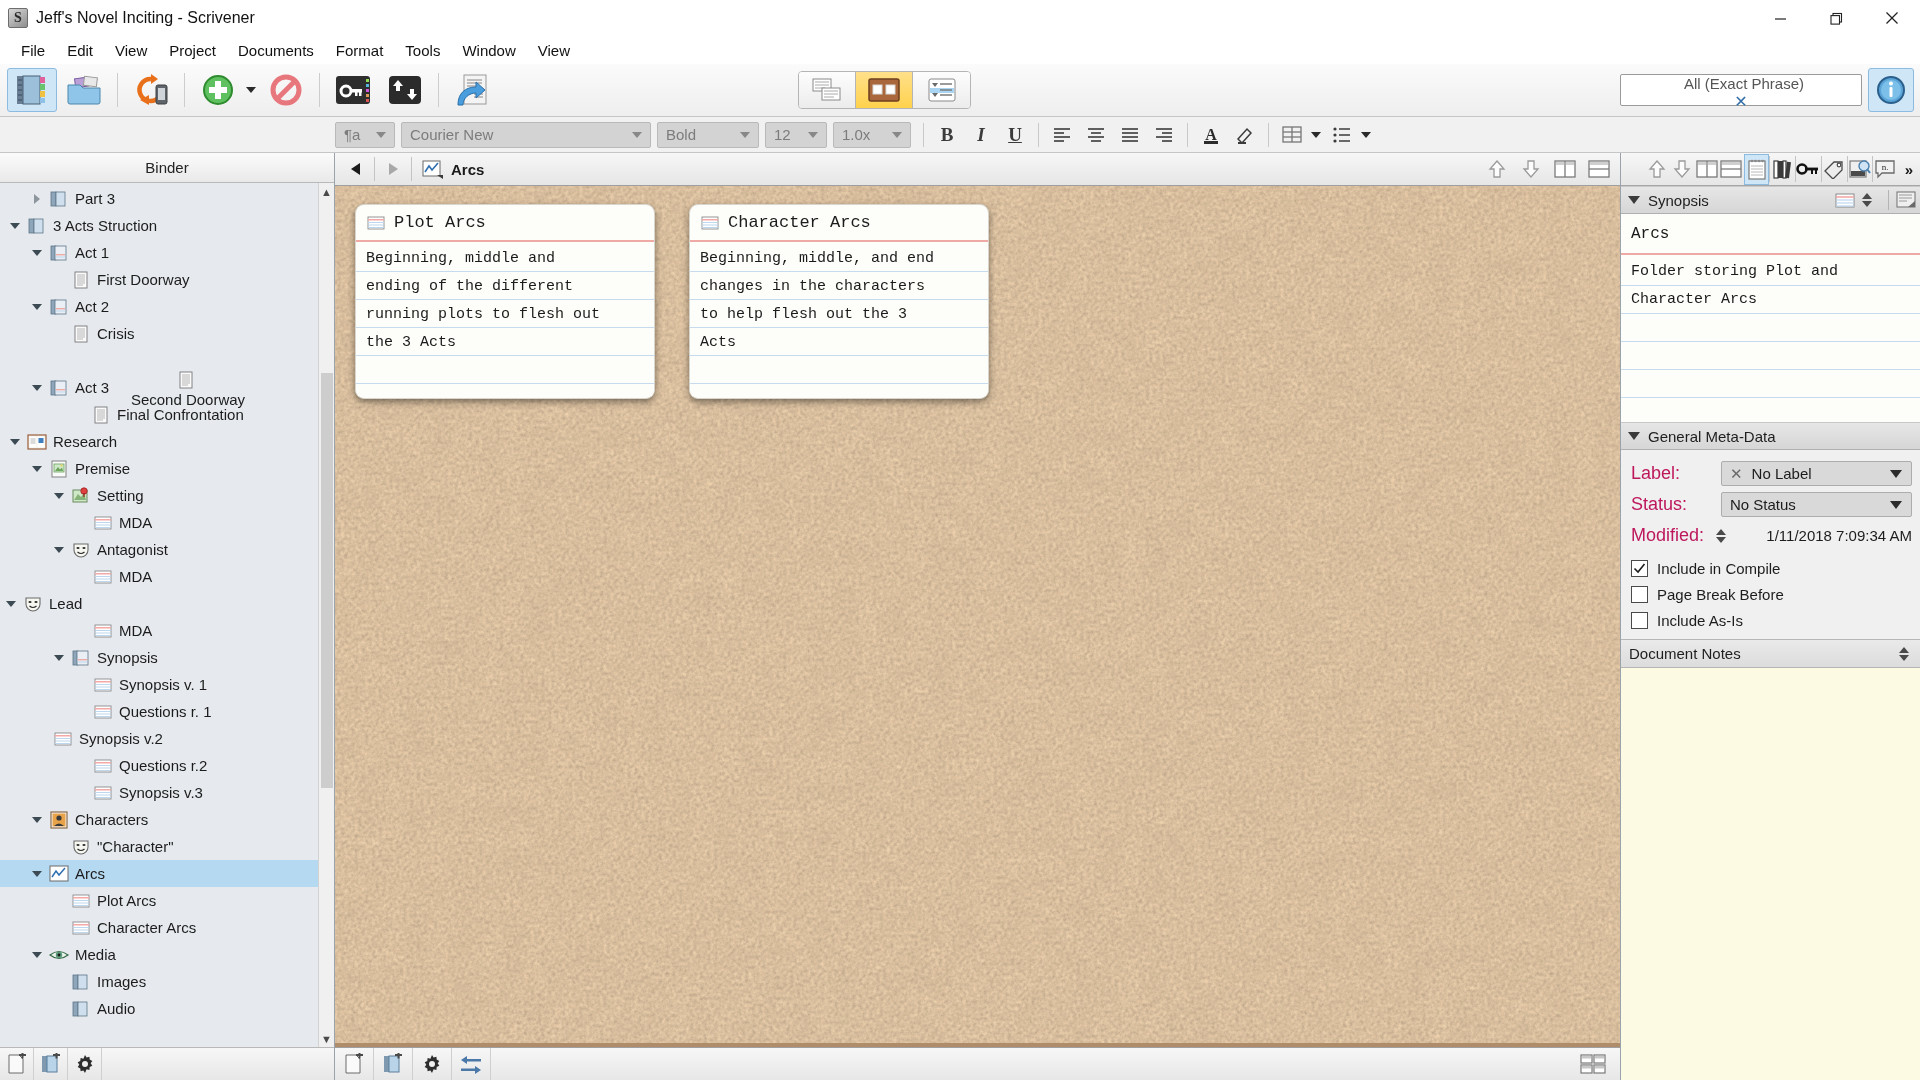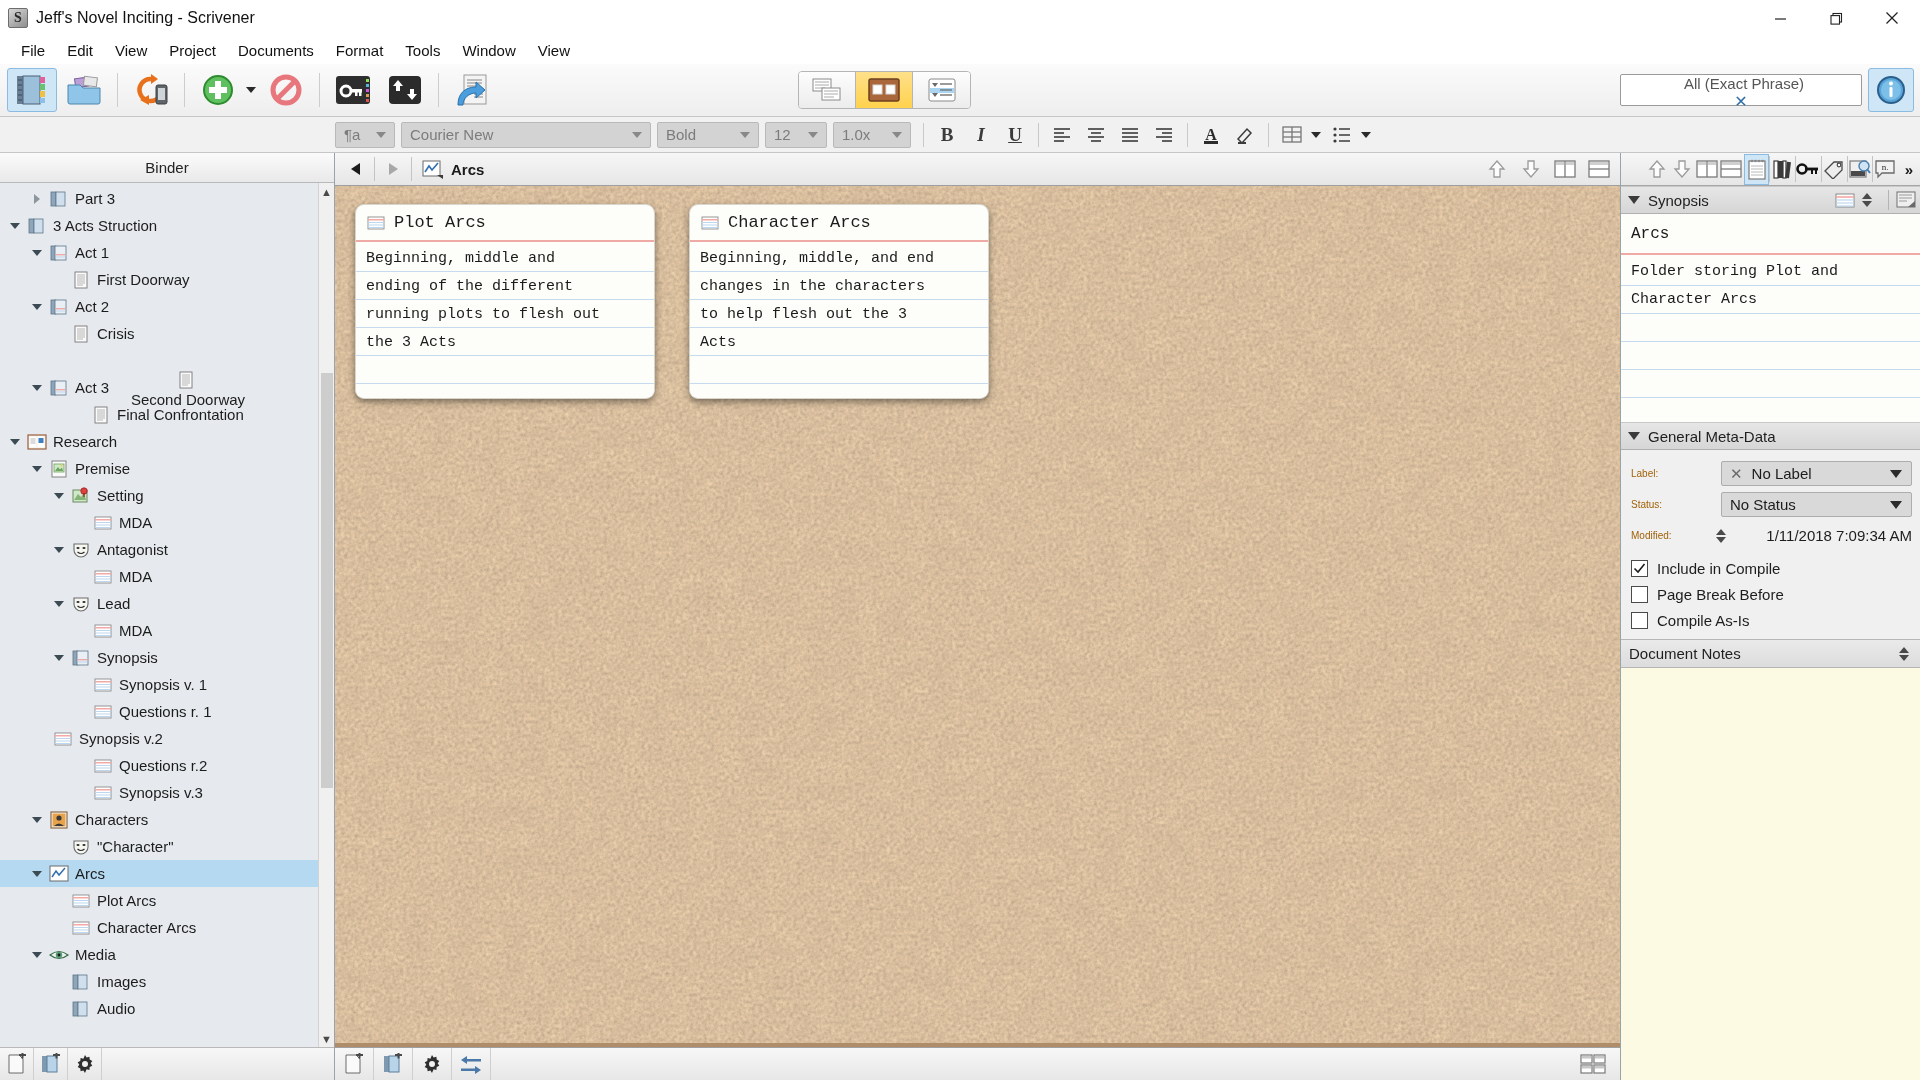--- a/index.html
+++ b/index.html
@@ -211,21 +211,21 @@
     border-bottom:2px solid #f0aaa6;
   }
   .syn-body {
     flex:1; font-family:"Liberation Mono","DejaVu Sans Mono",monospace;
     font-size:15px; line-height:28px; color:#1b1b1b; padding:3px 10px 0 10px;
     background-image:repeating-linear-gradient(#fdfdfa 0px,#fdfdfa 27px,#c7dbef 27px,#c7dbef 28px);
     background-position:0 3px;
   }
   .meta-body { flex:0 0 auto; background:#f0f0f0; padding:8px 8px 6px 10px; }
   .meta-row { display:flex; align-items:center; height:31px; }
-  .meta-label { width:90px; font-size:10px; color:#a16207; }
+  .meta-label { width:90px; font-size:18px; color:#be185d; }
   .meta-select {
     flex:1; height:25px; background:#d9d9d9; border:1px solid #adadad;
     display:flex; align-items:center; padding:0 4px 0 8px; font-size:15px; color:#1c1c1c;
     border-radius:2px;
   }
   .meta-select .ar { margin-left:auto; width:0;height:0;
     border-left:6px solid transparent;border-right:6px solid transparent;border-top:8px solid #2b2b2b; margin-right:5px;}
   .spin { display:flex;flex-direction:column;align-items:center;justify-content:center;width:16px;margin-right:6px;}
   .spin .up { width:0;height:0;border-left:5px solid transparent;border-right:5px solid transparent;border-bottom:6px solid #4a4a4a; margin-bottom:2px;}
   .spin .dn { width:0;height:0;border-left:5px solid transparent;border-right:5px solid transparent;border-top:6px solid #4a4a4a;}
@@ -782,21 +782,21 @@
                   <rect x="1" y="3" width="16" height="1.5" fill="#f3aaa6"></rect>
                   <g stroke="#bcd7ee" stroke-width="1">
                     <line x1="1" y1="6.5" x2="17" y2="6.5"></line>
                     <line x1="1" y1="9" x2="17" y2="9"></line>
                     <line x1="1" y1="11.5" x2="17" y2="11.5"></line>
                   </g>
                 </svg>
               </div>
               <div>MDA</div>
             </div>
-            <div class="trow" style="padding-left: 48px;">
+            <div class="trow" style="">
               <div class="tw">
                 <span class="chev down"></span>
               </div>
               <div class="ticon">
                 <svg width="18" height="18" viewBox="0 0 18 18">
                   <path d="M2 3 h14 v6 a7 7 0 0 1 -14 0 z" fill="#f7f7f2" stroke="#6a6a6a" stroke-width="1.1"></path>
                   <ellipse cx="6" cy="7" rx="1.6" ry="1.1" fill="#2b2b2b"></ellipse>
                   <ellipse cx="12" cy="7" rx="1.6" ry="1.1" fill="#2b2b2b"></ellipse>
                   <path d="M5.5 11 q3.5 3 7 0" fill="none" stroke="#2b2b2b" stroke-width="1.2"></path>
                 </svg>
@@ -1377,21 +1377,21 @@
               </svg>
           </div>
           <div class="cb-label">Include in Compile</div>
         </div>
         <div class="cb-row">
           <div class="cbox"></div>
           <div class="cb-label">Page Break Before</div>
         </div>
         <div class="cb-row">
           <div class="cbox"></div>
-          <div class="cb-label">Compile As-Is</div>
+          <div class="cb-label">Include As-Is</div>
         </div>
       </div>
 
       <div class="notes-head">
         <div>Document Notes</div>
         <div class="spin" style="margin-left:auto;margin-right:2px">
             <div class="up"></div>
             <div class="dn"></div>
           </div>
       </div>

